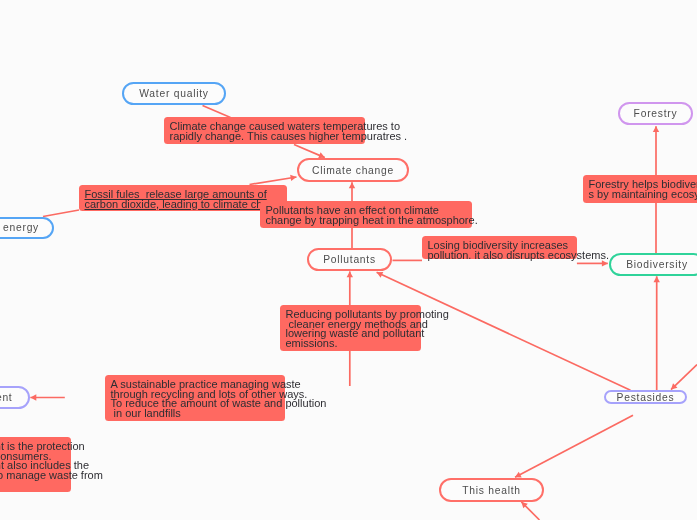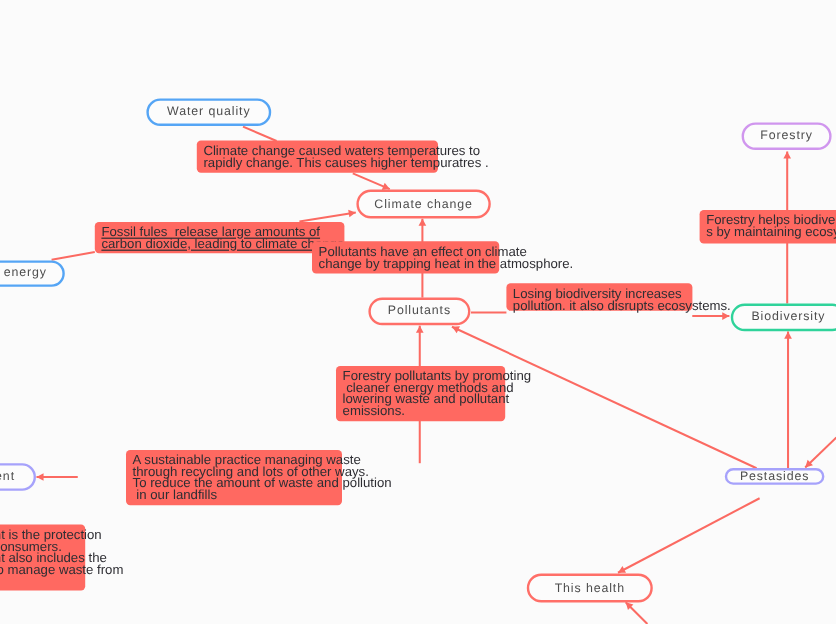--- a/index.html
+++ b/index.html
@@ -82,27 +82,27 @@
       <g>
         <polyline points="539.5,520 521.4,501.9" fill="none" stroke="#fb6a62" stroke-width="1.7"></polyline>
         <polygon points="521.4,501.9 523.3091883092037,508.33467170879754 525.5719300090007,506.0719300090006 527.8346717087976,503.80918830920365" fill="#fb6a62"></polygon>
       </g>
     </svg>
 
   <div class="note" style="left: 164px; top: 117px; width: 201px; height: 27px;">Climate change caused waters temperatures to
 rapidly change. This causes higher tempuratres .</div>
   <div class="note" style="left: 79px; top: 185px; width: 208px; height: 26px; text-decoration: underline;">Fossil fules  release large amounts of
 carbon dioxide, leading to climate change</div>
-  <div class="note" style="left: 260px; top: 201px; width: 156px; height: 27px;">Pollutants have an effect on climate
+  <div class="note" style="left: 260px; top: 201px; width: 212px; height: 27px;">Pollutants have an effect on climate
 change by trapping heat in the atmosphore.</div>
   <div class="note" style="left: 421.9px; top: 236px; width: 155.3px; height: 23px;">Losing biodiversity increases
 pollution. it also disrupts ecosystems.</div>
   <div class="note" style="left: 583px; top: 175px; width: 150px; height: 28px;">Forestry helps biodiversity increase
 s by maintaining ecosystems</div>
-  <div class="note" style="left: 280px; top: 305px; width: 141px; height: 46px;">Forestry pollutants by promoting
+  <div class="note" style="left: 280px; top: 305px; width: 141px; height: 46px;">Reducing pollutants by promoting
  cleaner energy methods and
 lowering waste and pollutant
 emissions.</div>
   <div class="note" style="left: 65px; top: 375px; width: 180px; height: 46px; margin-left: 40px;">A sustainable practice managing waste
 through recycling and lots of other ways.
 To reduce the amount of waste and pollution
  in our landfills</div>
   <div class="note" style="left: -99.5px; top: 437px; width: 170.3px; height: 55px;">Waste management is the protection
 environment from consumers.
 Waste management also includes the

